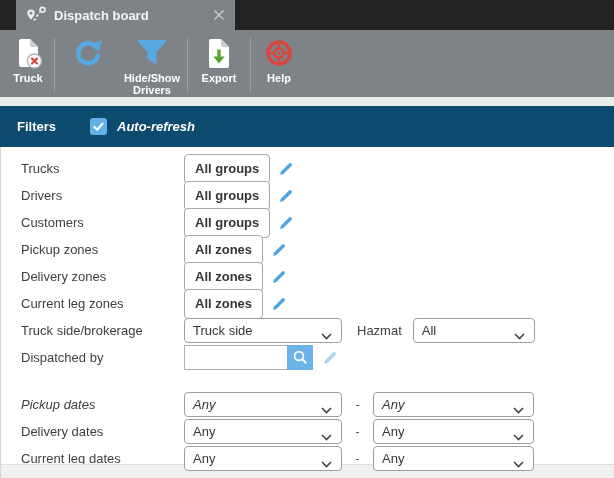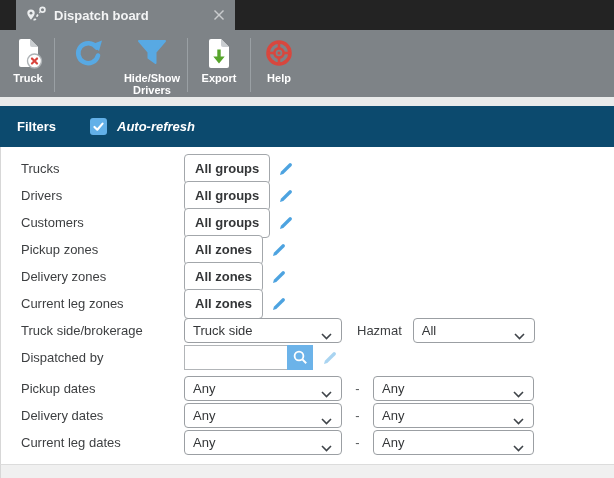--- a/index.html
+++ b/index.html
@@ -43,21 +43,21 @@
   .filters-title { color:#ffffff; font-size:13px; font-weight:bold; width:73px; }
   .checkbox {
     width:17px; height:17px; background:#62b0e8; border-radius:3px;
     display:flex; align-items:center; justify-content:center; cursor:pointer;
   }
   .autorefresh-lbl { color:#ffffff; font-size:13px; font-weight:bold; margin-left:10px;font-style:italic; }
 
   
   .content { height:317px; background:#ffffff; border-left:1px solid #d7d7d7; padding-top:8px; flex:0 0 auto; }
   .frow { display:flex; align-items:center; height:27px; padding-left:20px; }
-  .frow.datesgap { margin-top:4px; }
+  .frow.datesgap { margin-top:20px;font-style:italic; }
   .flabel { flex:0 0 163px; font-size:13px; color:#3d3f41; }
   .pillbtn {
     height:30px; background:#ffffff; border:1px solid #a3a7ab; border-radius:4px;
     font-size:13px; font-weight:bold; color:#343638; padding:0 10px;
     display:inline-flex; align-items:center; cursor:pointer;
     font-family:"Liberation Sans", sans-serif;
   }
   .pencil { margin-left:8px; display:flex; cursor:pointer; }
   .dd {
     height:25px; background:#ffffff; border:1px solid #9b9fa3; border-radius:4px;

